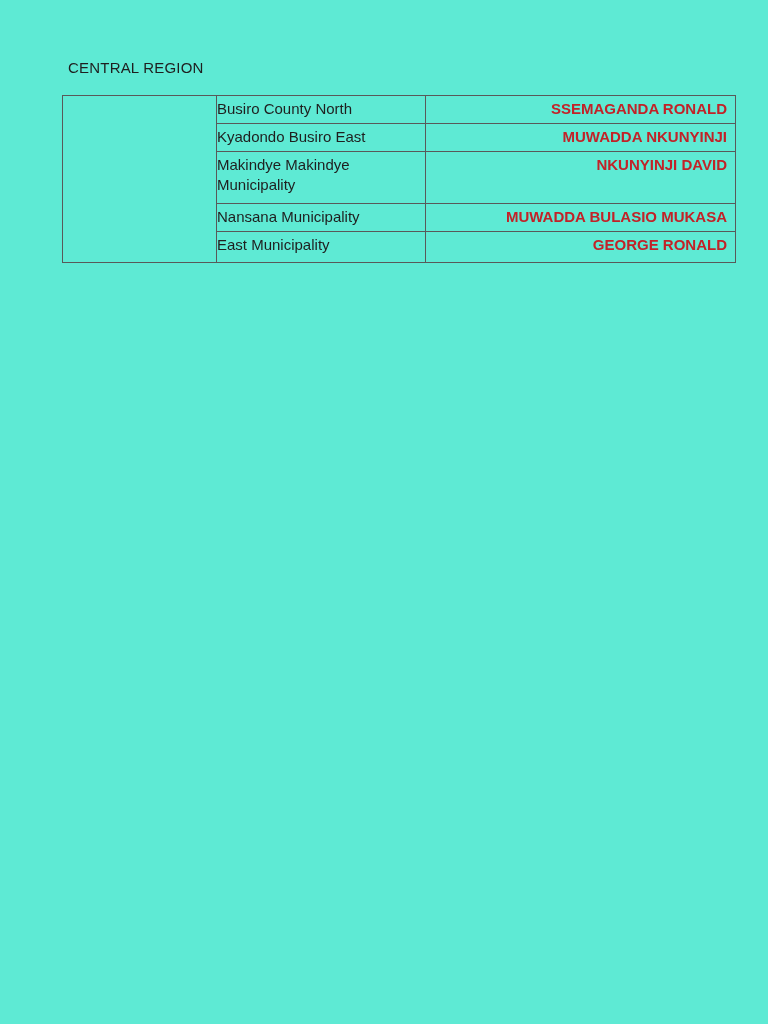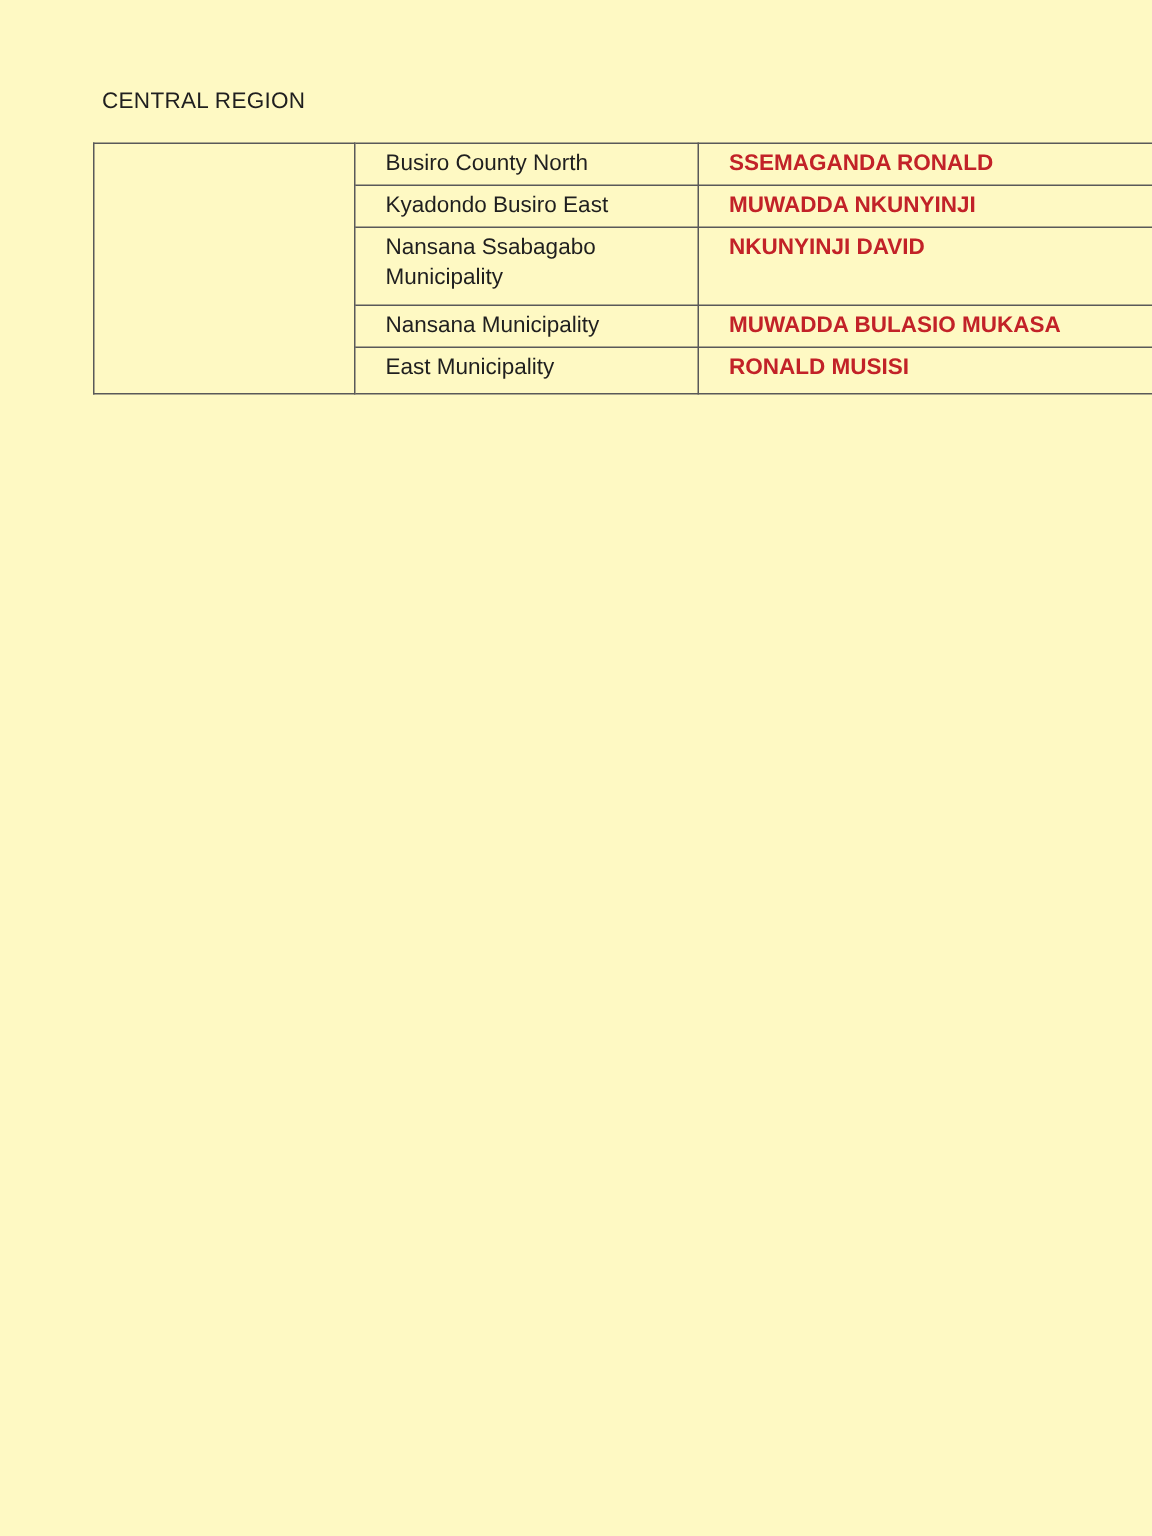--- a/index.html
+++ b/index.html
@@ -5,21 +5,21 @@
   html, body {
     margin: 0;
     padding: 0;
     background: #ffffff;
     font-family: "Liberation Sans", sans-serif;
   }
   .page {
     position: relative;
     width: 768px;
     height: 1024px;
-    background: #fef9c3;
+    background: #5eead4;
     overflow: hidden;
   }
   .doc-heading {
     position: absolute;
     left: 68px;
     top: 59px;
     font-size: 15px;
     line-height: 18px;
     color: #1f1f1f;
     letter-spacing: 0.2px;
@@ -28,29 +28,29 @@
     position: absolute;
     left: 62px;
     top: 95px;
     width: 646px;
     border-collapse: collapse;
     table-layout: fixed;
   }
   table.region-table td {
     border: 1px solid #595959;
     vertical-align: top;
-    padding: 3px 8px 4px 20px;
+    padding: 3px 8px 4px 0;
     font-size: 15px;
     line-height: 20px;
     color: #1f1f1f;
     overflow: hidden;
   }
   td.col-region { width: 145px; }
   td.col-constituency { width: 200px; }
-  td.col-name { width: 301px; }
+  td.col-name { width: 301px; text-align: right; }
   td.col-name .name-text {
     font-weight: 700;
     color: #c22228;
   }
   tr.row-single td { height: 20px; }      
   tr.row-double td { height: 44px; }      
   tr.row-last td { height: 23px; }
 </style>
 </head>
 <body>
@@ -68,33 +68,33 @@
           <span class="name-text">SSEMAGANDA RONALD</span>
         </td>
       </tr>
       <tr class="row-single">
         <td class="col-constituency">Kyadondo Busiro East</td>
         <td class="col-name">
           <span class="name-text">MUWADDA NKUNYINJI</span>
         </td>
       </tr>
       <tr class="row-double">
-        <td class="col-constituency">Nansana Ssabagabo Municipality</td>
+        <td class="col-constituency">Makindye Makindye Municipality</td>
         <td class="col-name">
           <span class="name-text">NKUNYINJI DAVID</span>
         </td>
       </tr>
       <tr class="row-single">
         <td class="col-constituency">Nansana Municipality</td>
         <td class="col-name">
           <span class="name-text">MUWADDA BULASIO MUKASA</span>
         </td>
       </tr>
       <tr class="row-last">
         <td class="col-constituency">East Municipality</td>
         <td class="col-name">
-          <span class="name-text">RONALD MUSISI</span>
+          <span class="name-text">GEORGE RONALD</span>
         </td>
       </tr>
     </tbody>
   </table>
 
 </div>
 
 </body></html>

